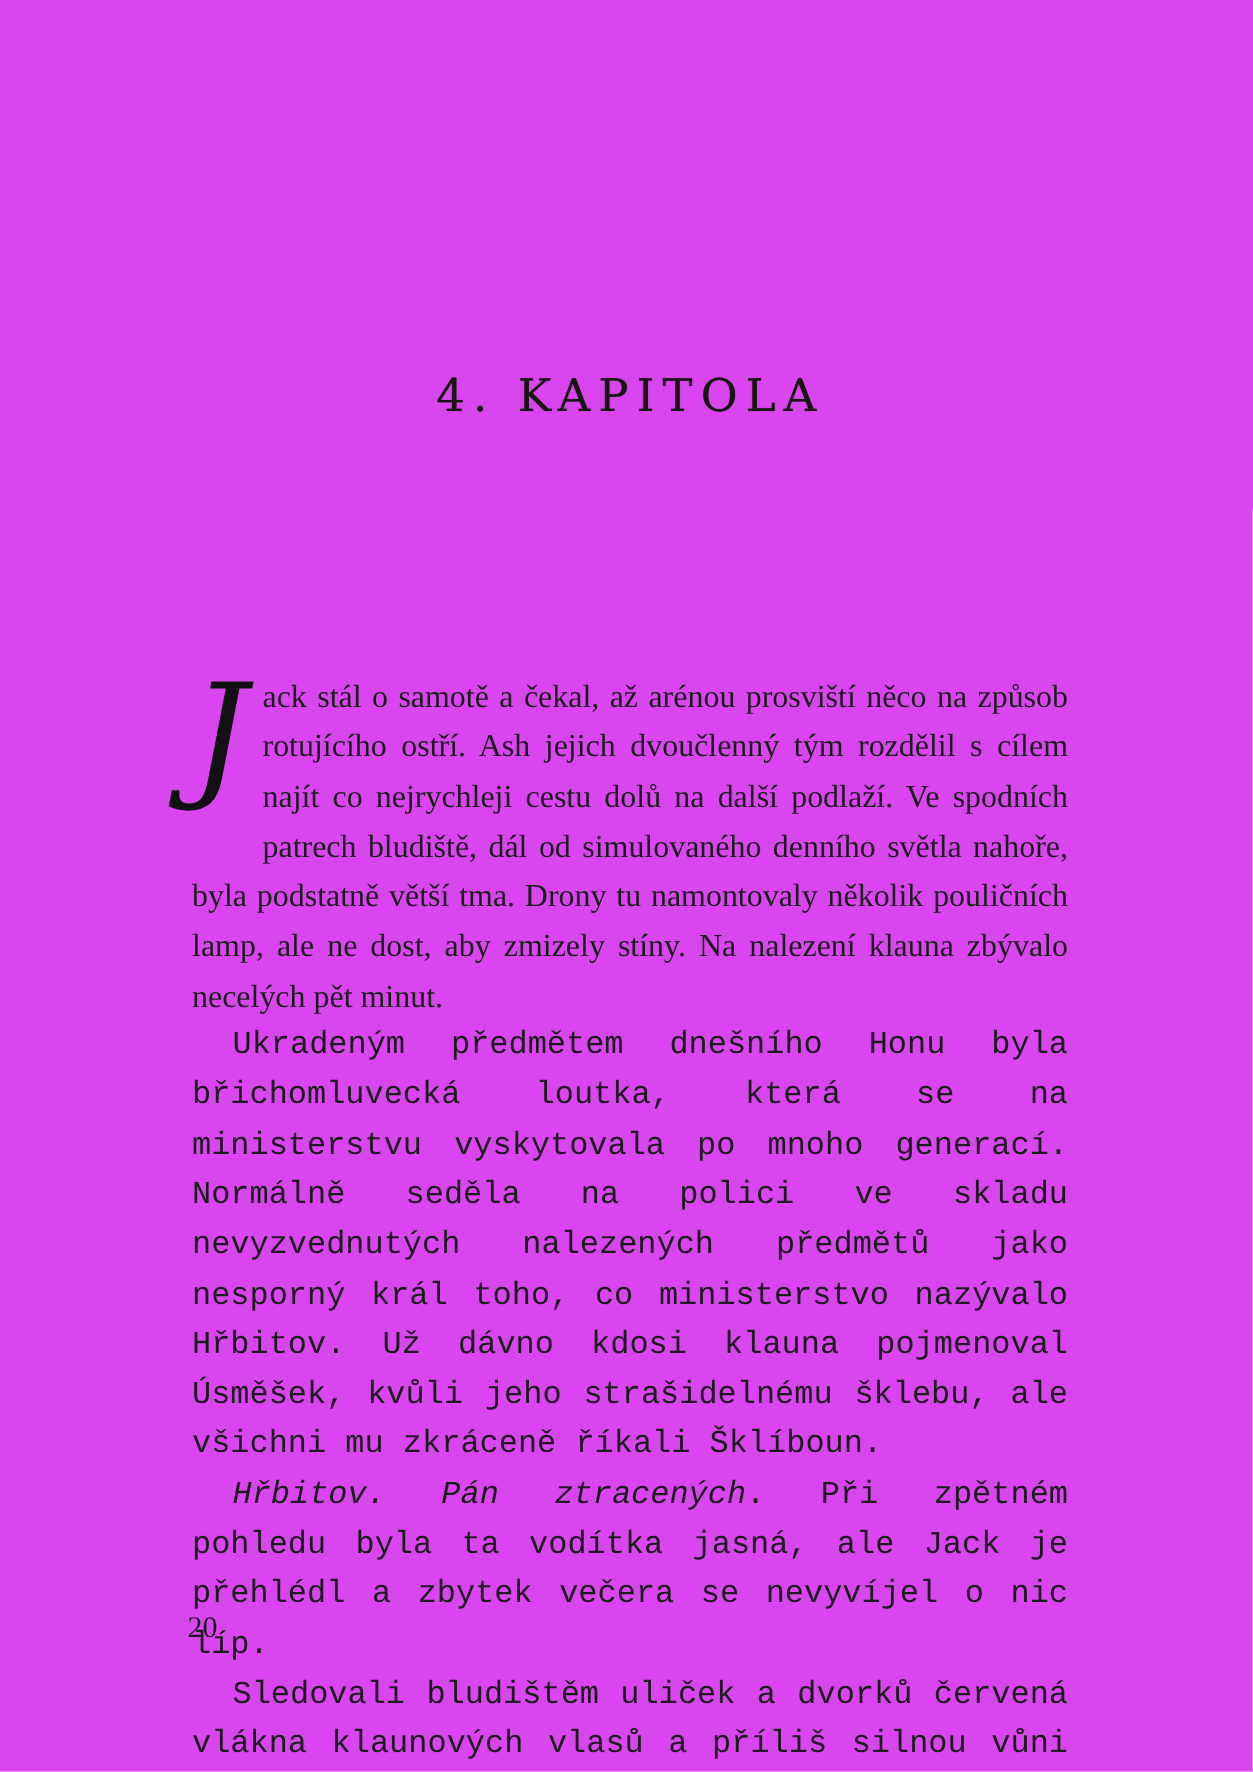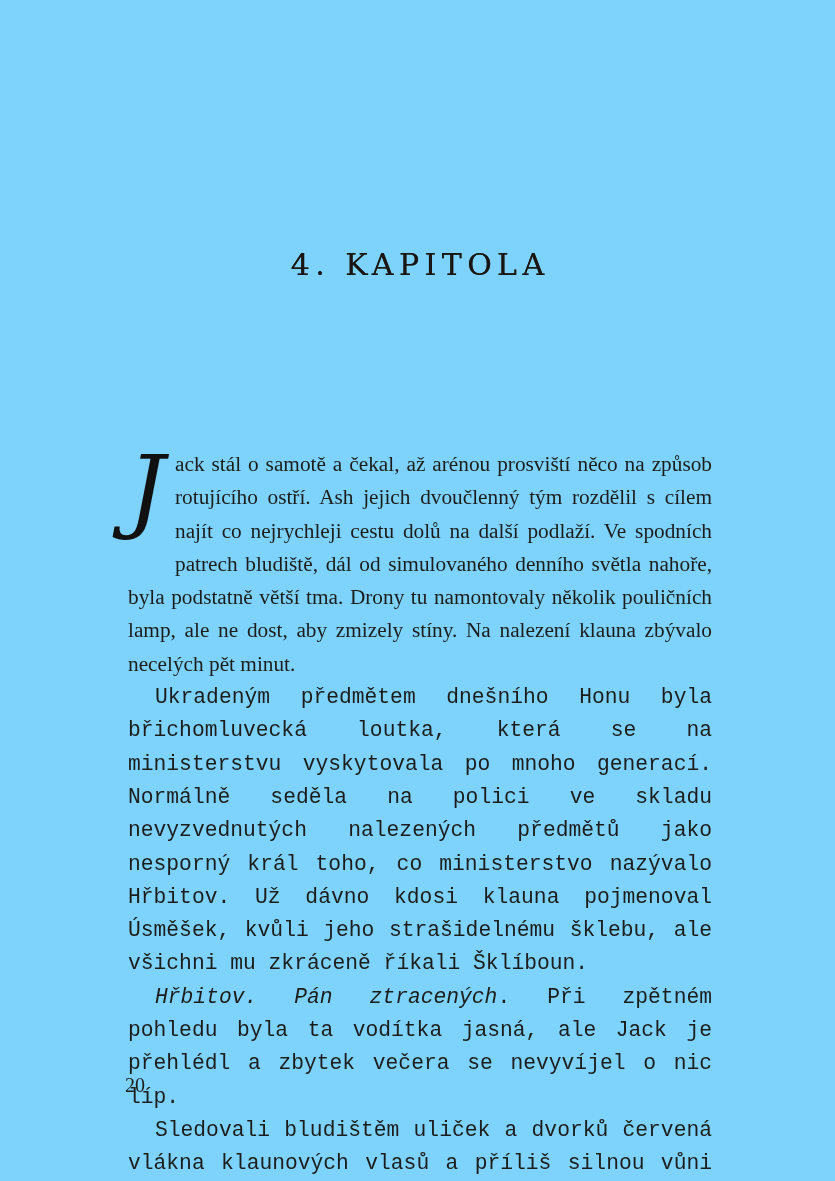--- a/index.html
+++ b/index.html
@@ -7,21 +7,21 @@
   body {
     background: #ffffff;
     font-family: "Liberation Serif", serif;
     color: #1b1b1b;
     position: relative;
     overflow: hidden;
   }
   .book-page {
     position: absolute;
     inset: 0;
-    background: #7dd3fc;
+    background: #d946ef;
   }
   .chapter-heading {
     position: absolute;
     top: 247px;
     left: 0;
     width: 100%;
     text-align: center;
     font-family: "DejaVu Serif", serif;
     font-size: 30px;
     font-weight: 500;

